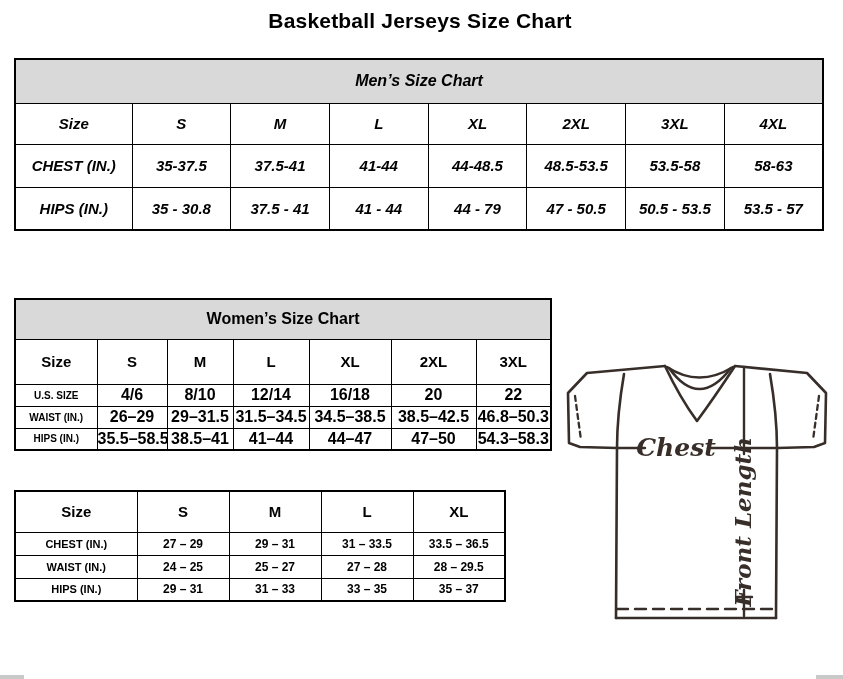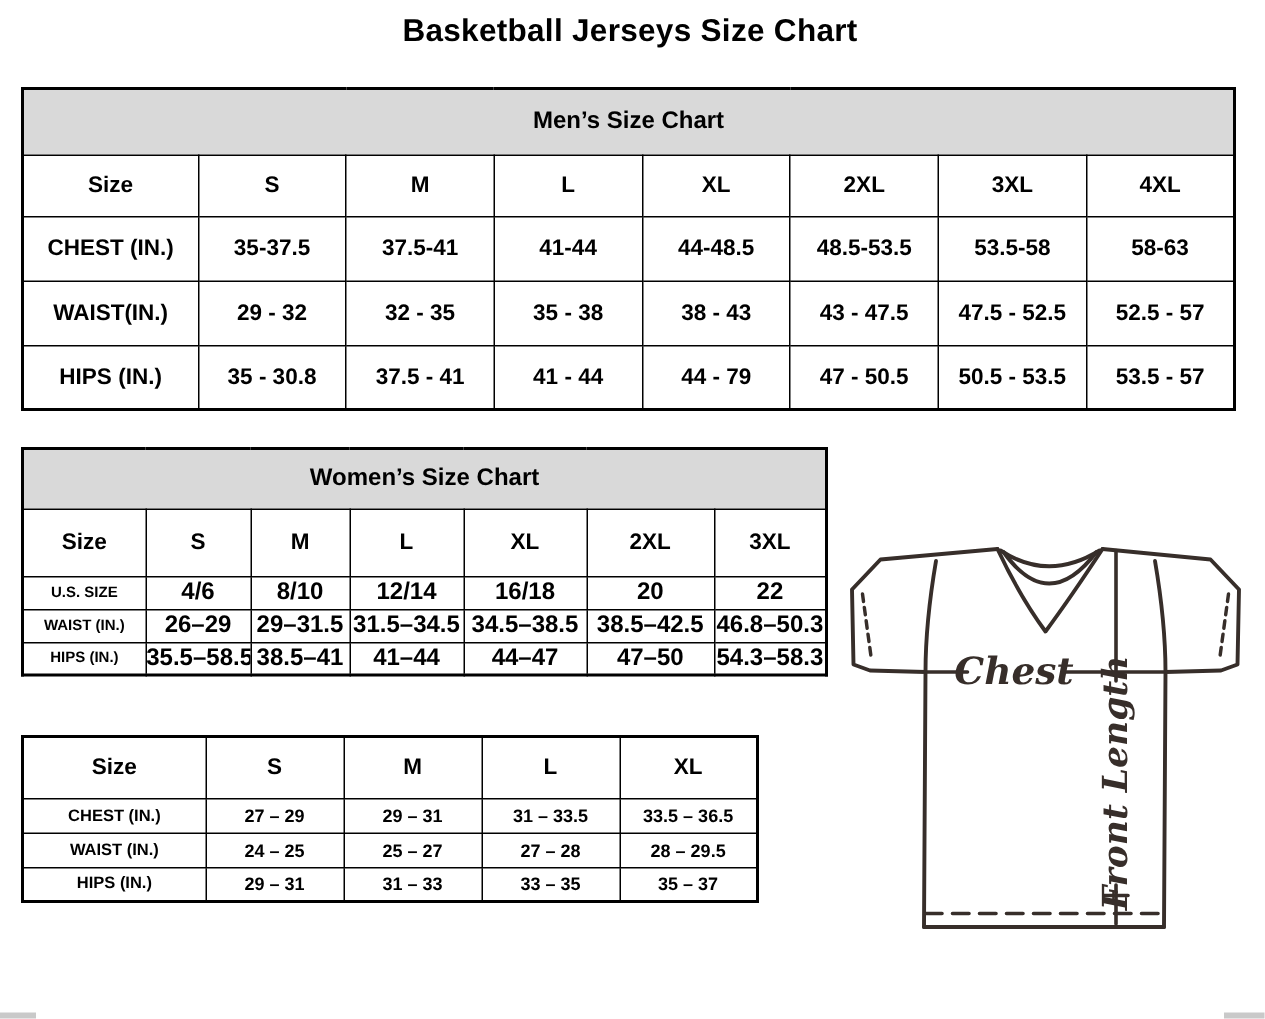--- a/index.html
+++ b/index.html
@@ -15,21 +15,21 @@
   table.sizes{
     position:absolute;border-collapse:collapse;table-layout:fixed;
     background:#fff;border:2px solid #000;
   }
   table.sizes td{
     border:1px solid #000;text-align:center;vertical-align:middle;
     padding:0;overflow:hidden;white-space:nowrap;
   }
   tr.band td{background:#d9d9d9;font-size:16px;}
   
-  table.men{left:14px;top:58px;width:810px;}
+  table.men{left:14px;top:58px;width:810px;font-style:italic;}
   table.men tr.band{height:44px;}
   table.men tr.hdr{height:41px;}
   table.men tr.r{height:43px;}
   table.men td{font-size:15px;}
   table.men tr.band td{font-size:16px;}
   
   table.women{left:14px;top:298px;width:536px;}
   table.women tr.band{height:40px;padding-left:16px;}
   table.women tr.hdr{height:45px;}
   table.women tr.hdr td{font-size:15px;}
@@ -87,30 +87,20 @@
   </tr>
   <tr class="r">
     <td class="lbl">CHEST (IN.)</td>
     <td>35-37.5</td>
     <td>37.5-41</td>
     <td>41-44</td>
     <td>44-48.5</td>
     <td>48.5-53.5</td>
     <td>53.5-58</td>
     <td>58-63</td>
-  </tr>
-  <tr class="r">
-    <td class="lbl">WAIST(IN.)</td>
-    <td>29 - 32</td>
-    <td>32 - 35</td>
-    <td>35 - 38</td>
-    <td>38 - 43</td>
-    <td>43 - 47.5</td>
-    <td>47.5 - 52.5</td>
-    <td>52.5 - 57</td>
   </tr>
   <tr class="r">
     <td class="lbl">HIPS (IN.)</td>
     <td>35 - 30.8</td>
     <td>37.5 - 41</td>
     <td>41 - 44</td>
     <td>44 - 79</td>
     <td>47 - 50.5</td>
     <td>50.5 - 53.5</td>
     <td>53.5 - 57</td>

